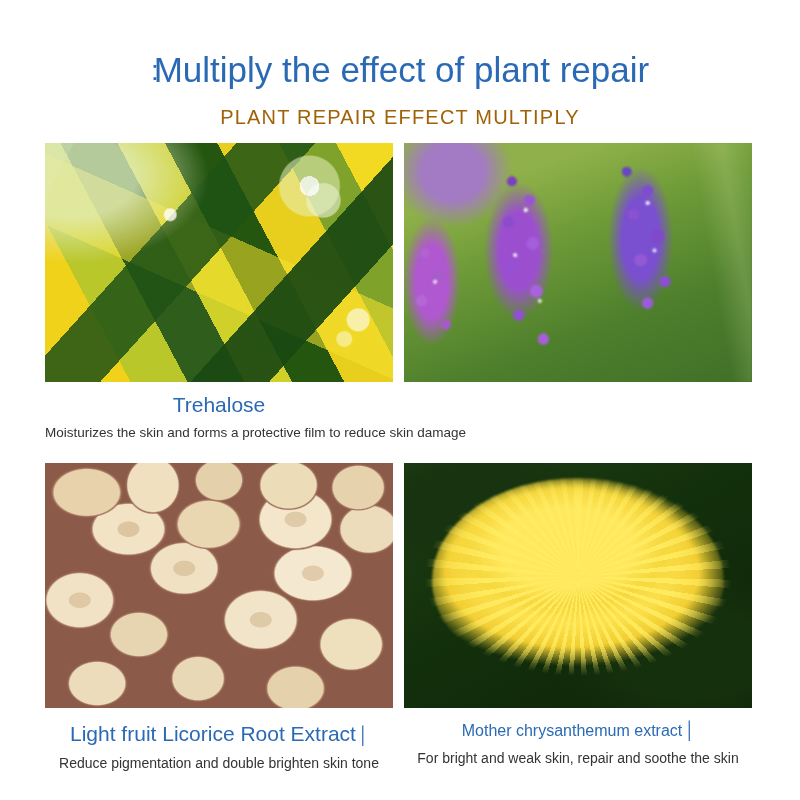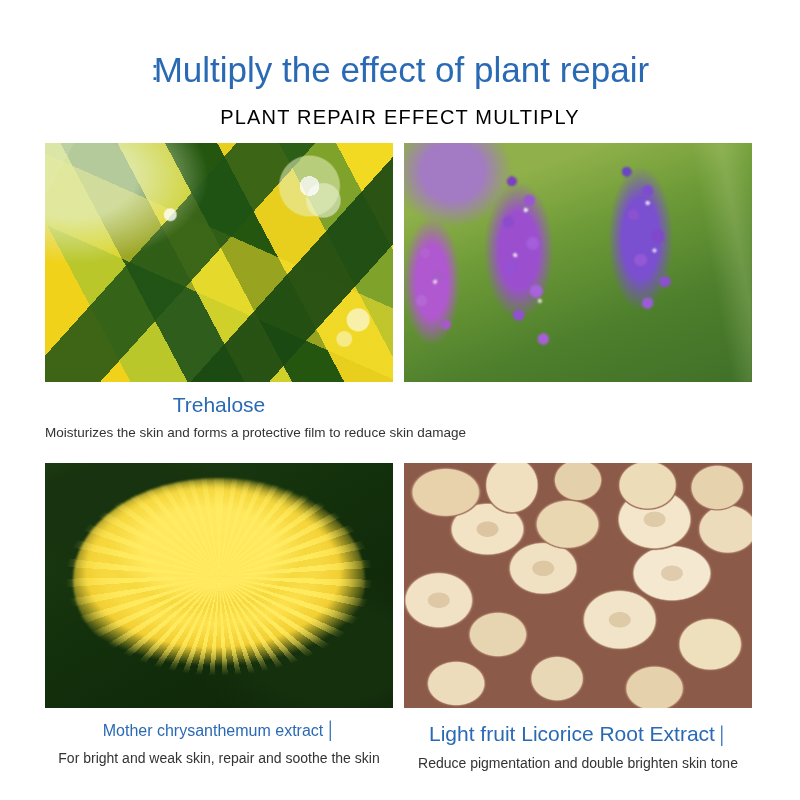--- a/index.html
+++ b/index.html
@@ -38,21 +38,21 @@
     color: #2a6ab5;
     vertical-align: 2px;
     margin-right: -3px;
     letter-spacing: -2px;
   }
   .sub-title {
     margin: 0;
     padding-top: 9px;
     font-size: 20px;
     font-weight: 400;
-    color: #000000;
+    color: #a16207;
     letter-spacing: 1.2px;
     white-space: nowrap;
   }
 
   
   .grid {
     position: absolute;
     left: 45px;
     top: 143px;
     width: 707px;
@@ -288,30 +288,30 @@
       <div class="photo ph-scute"></div>
     </div>
 
   </div>
 
   <div class="row1-gap"></div>
 
   <div class="row row2">
 
     <div class="card">
+      <div class="photo ph-licorice"></div>
+      <div class="caption">
+        <div class="caption-title"><span>Light fruit Licorice Root Extract</span><span class="cap-artifact"> │</span></div>
+        <div class="caption-desc">Reduce pigmentation and double brighten skin tone</div>
+      </div>
+    </div>
+
+    <div class="card">
       <div class="photo ph-chrys"></div>
       <div class="caption">
         <div class="caption-title small"><span>Mother chrysanthemum extract</span><span class="cap-artifact"> │</span></div>
         <div class="caption-desc">For bright and weak skin, repair and soothe the skin</div>
       </div>
     </div>
 
-    <div class="card">
-      <div class="photo ph-licorice"></div>
-      <div class="caption">
-        <div class="caption-title"><span>Light fruit Licorice Root Extract</span><span class="cap-artifact"> │</span></div>
-        <div class="caption-desc">Reduce pigmentation and double brighten skin tone</div>
-      </div>
-    </div>
-
   </div>
 
 </div>
 
 </body></html>

